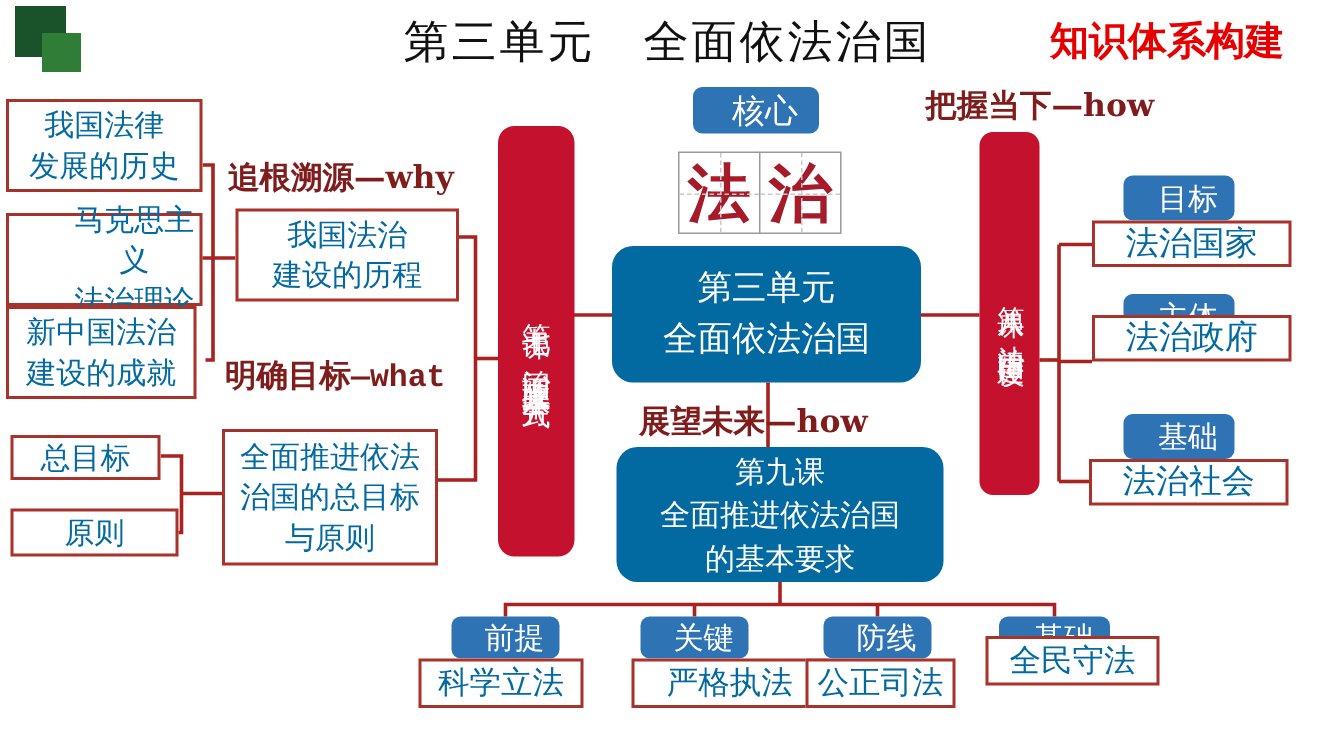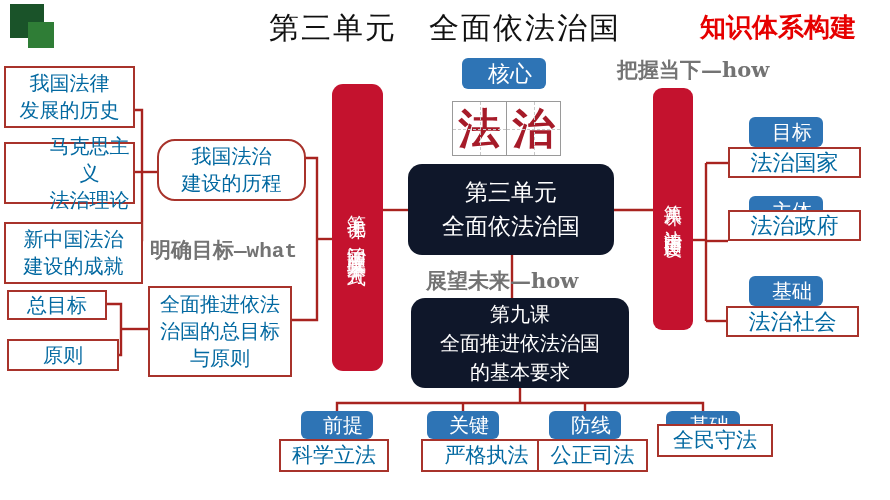--- a/index.html
+++ b/index.html
@@ -7,30 +7,30 @@
     position:relative;width:890px;height:500px;background:#ffffff;overflow:hidden;
     font-family:"DejaVu Serif","Liberation Serif",serif;
   }
   .abs{position:absolute;box-sizing:border-box;}
   
   .title{font-size:30px;color:#111;text-align:center;letter-spacing:2px;white-space:nowrap;}
   .watermark{font-size:26px;font-weight:bold;color:#e60000;white-space:nowrap;}
   
   .logo-sq{position:absolute;}
   
-  .anno{font-size:21px;font-weight:bold;color:#737373;white-space:nowrap;}
+  .anno{font-size:21px;font-weight:bold;color:#7f1d1d;white-space:nowrap;}
   
   .wbox{
     background:#fff;border:2px solid #a8332b;color:#0369a1;
     display:flex;align-items:center;justify-content:center;text-align:center;
     font-size:20px;line-height:1.35;white-space:pre-line;
   }
   
   .rnode{
-    background:#0f172a;color:#fff;border-radius:14px;
+    background:#0369a1;color:#fff;border-radius:14px;
     display:flex;align-items:center;justify-content:center;text-align:center;
     line-height:1.45;white-space:pre-line;
   }
   
   .vbar{
     background:#c4122e;color:#fff;border-radius:11px;
     display:flex;align-items:center;justify-content:center;
     writing-mode:vertical-rl;text-orientation:upright;
     font-size:19px;letter-spacing:3px;white-space:pre;
   }
@@ -86,42 +86,43 @@
       <path d="M585 403 V411"></path>
     </g>
   </svg>
 
   <div class="logo-sq abs" style="left:10px;top:4px;width:34px;height:34px;background:#1a5329;"></div>
   <div class="logo-sq abs" style="left:28px;top:22px;width:26px;height:26px;background:#2f7d36;"></div>
 
   <div class="abs title" style="left:200px;top:8px;width:490px;">第三单元　全面依法治国</div>
   <div class="abs watermark" style="left:700px;top:10px;">知识体系构建</div>
 
+  <div class="abs anno" style="left:152px;top:104px;">追根溯源—why</div>
   <div class="abs anno" style="left:150px;top:236px;font-family:Liberation Mono, monospace;">明确目标—what</div>
   <div class="abs anno" style="left:617px;top:56px;">把握当下—how</div>
   <div class="abs anno" style="left:426px;top:267px;">展望未来—how</div>
 
   <div class="abs tag" style="left:462px;top:58px;width:84px;height:31px;font-size:22px;">核心</div>
   <div class="abs" style="left:452px;top:101px;display:flex;">
     <div class="cell">法</div>
     <div class="cell" style="margin-left:-1px;">治</div>
   </div>
 
   <div class="abs rnode" style="left:408px;top:164px;width:206px;height:91px;font-size:23px;">第三单元
 全面依法治国</div>
 
   <div class="abs vbar" style="left:332px;top:84px;width:51px;height:287px;">第七课　治国理政基本方式</div>
 
   <div class="abs wbox" style="left:4px;top:66px;width:131px;height:62px;">我国法律
 发展的历史</div>
   <div class="abs wbox" style="left:4px;top:142px;width:131px;height:62px;padding-left:40px;">马克思主义
 法治理论</div>
-  <div class="abs wbox" style="left:4px;top:222px;width:139px;height:62px;">新中国法治
+  <div class="abs wbox" style="left:4px;top:204px;width:127px;height:62px;">新中国法治
 建设的成就</div>
-  <div class="abs wbox" style="left:157px;top:139px;width:149px;height:62px;border-radius:18px;">我国法治
+  <div class="abs wbox" style="left:157px;top:139px;width:149px;height:62px;">我国法治
 建设的历程</div>
   <div class="abs wbox" style="left:7px;top:290px;width:100px;height:30px;">总目标</div>
   <div class="abs wbox" style="left:7px;top:339px;width:112px;height:32px;">原则</div>
   <div class="abs wbox" style="left:148px;top:286px;width:144px;height:91px;">全面推进依法
 治国的总目标
 与原则</div>
 
   <div class="abs vbar" style="left:653px;top:88px;width:40px;height:242px;font-size:18px;letter-spacing:2px;border-radius:9px;">第八课　法治中国建设</div>
 
   <div class="abs tag" style="left:749px;top:117px;width:74px;height:30px;">目标</div>
@@ -133,17 +134,17 @@
 
   <div class="abs rnode" style="left:411px;top:298px;width:218px;height:90px;font-size:20px;">第九课
 全面推进依法治国
 的基本要求</div>
 
   <div class="abs tag" style="left:301px;top:411px;width:72px;height:28px;">前提</div>
   <div class="abs wbox" style="left:279px;top:439px;width:110px;height:33px;font-size:21px;">科学立法</div>
   <div class="abs tag" style="left:427px;top:411px;width:72px;height:28px;">关键</div>
   <div class="abs wbox" style="left:421px;top:439px;width:131px;height:33px;font-size:21px;">严格执法</div>
   <div class="abs tag" style="left:549px;top:411px;width:72px;height:28px;">防线</div>
-  <div class="abs wbox" style="left:537px;top:439px;width:111px;height:33px;font-size:21px;">公正司法</div>
+  <div class="abs wbox" style="left:537px;top:439px;width:100px;height:33px;font-size:21px;">公正司法</div>
   <div class="abs tag" style="left:666px;top:411px;width:74px;height:28px;">基础</div>
   <div class="abs wbox" style="left:657px;top:424px;width:116px;height:33px;font-size:21px;">全民守法</div>
 
 </div>
 
 </body></html>

